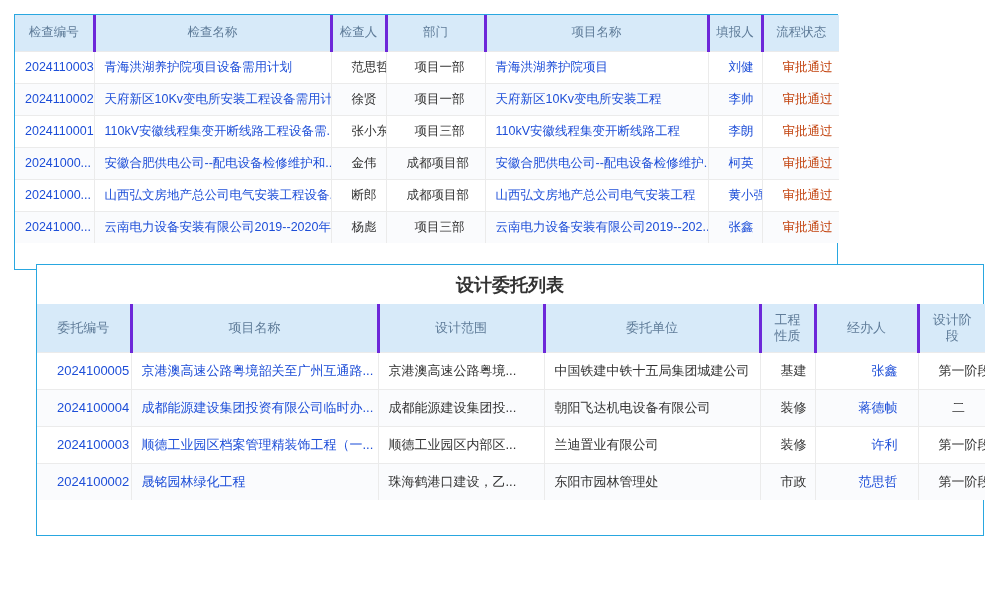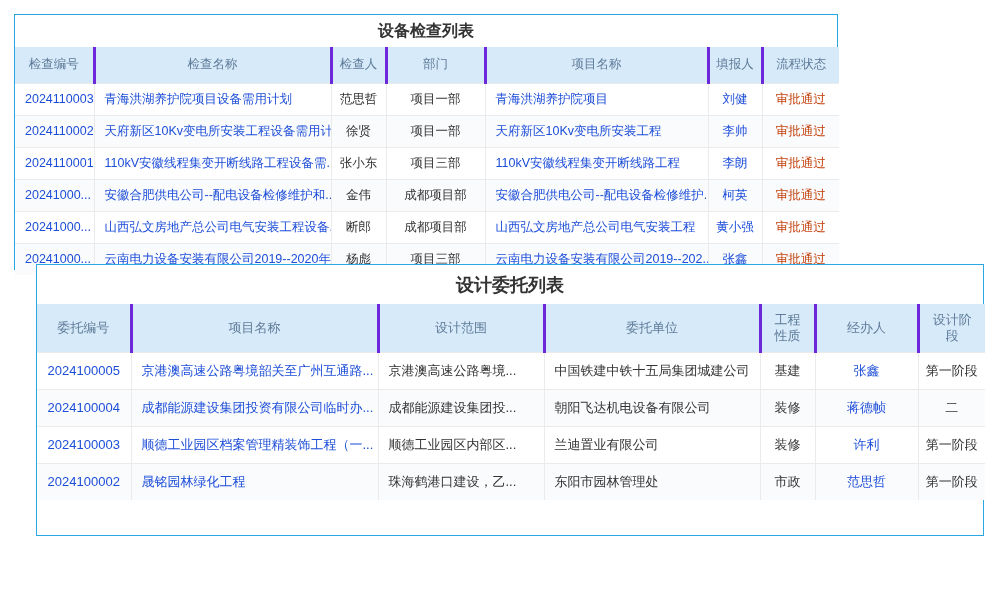--- a/index.html
+++ b/index.html
@@ -26,29 +26,28 @@
     line-height:1.25; padding:0 12px; }
 
   tbody td { border-top:1px solid #ebebeb; border-left:1px solid #ebebeb;
     background:#fff; }
   tbody td:first-child { border-left:none; }
   tbody tr:nth-child(even) td { background:#fafbfd; }
   #equipment-panel tbody td { height:32px; font-size:12.5px; }
   #design-panel tbody td { height:37px; font-size:13px; }
 
   td.left   { text-align:left;  padding:0 10px; }
-  td.center { text-align:center; padding:0 6px; }
+  td.center { text-align:right; padding:0 20px; }
   td.link   { color:#1d4ed8; cursor:pointer; }
   td.status { color:#c2410c; }
 </style>
 </head>
 <body>
 
 <div class="panel" id="equipment-panel">
-  <div class="panel-title">设备检查列表</div>
   <table>
     <colgroup>
       <col style="width:79px">
         <col style="width:237px">
         <col style="width:55px">
       <col style="width:99px">
         <col style="width:223px">
         <col style="width:54px">
       <col style="width:77px">
     </colgroup>

